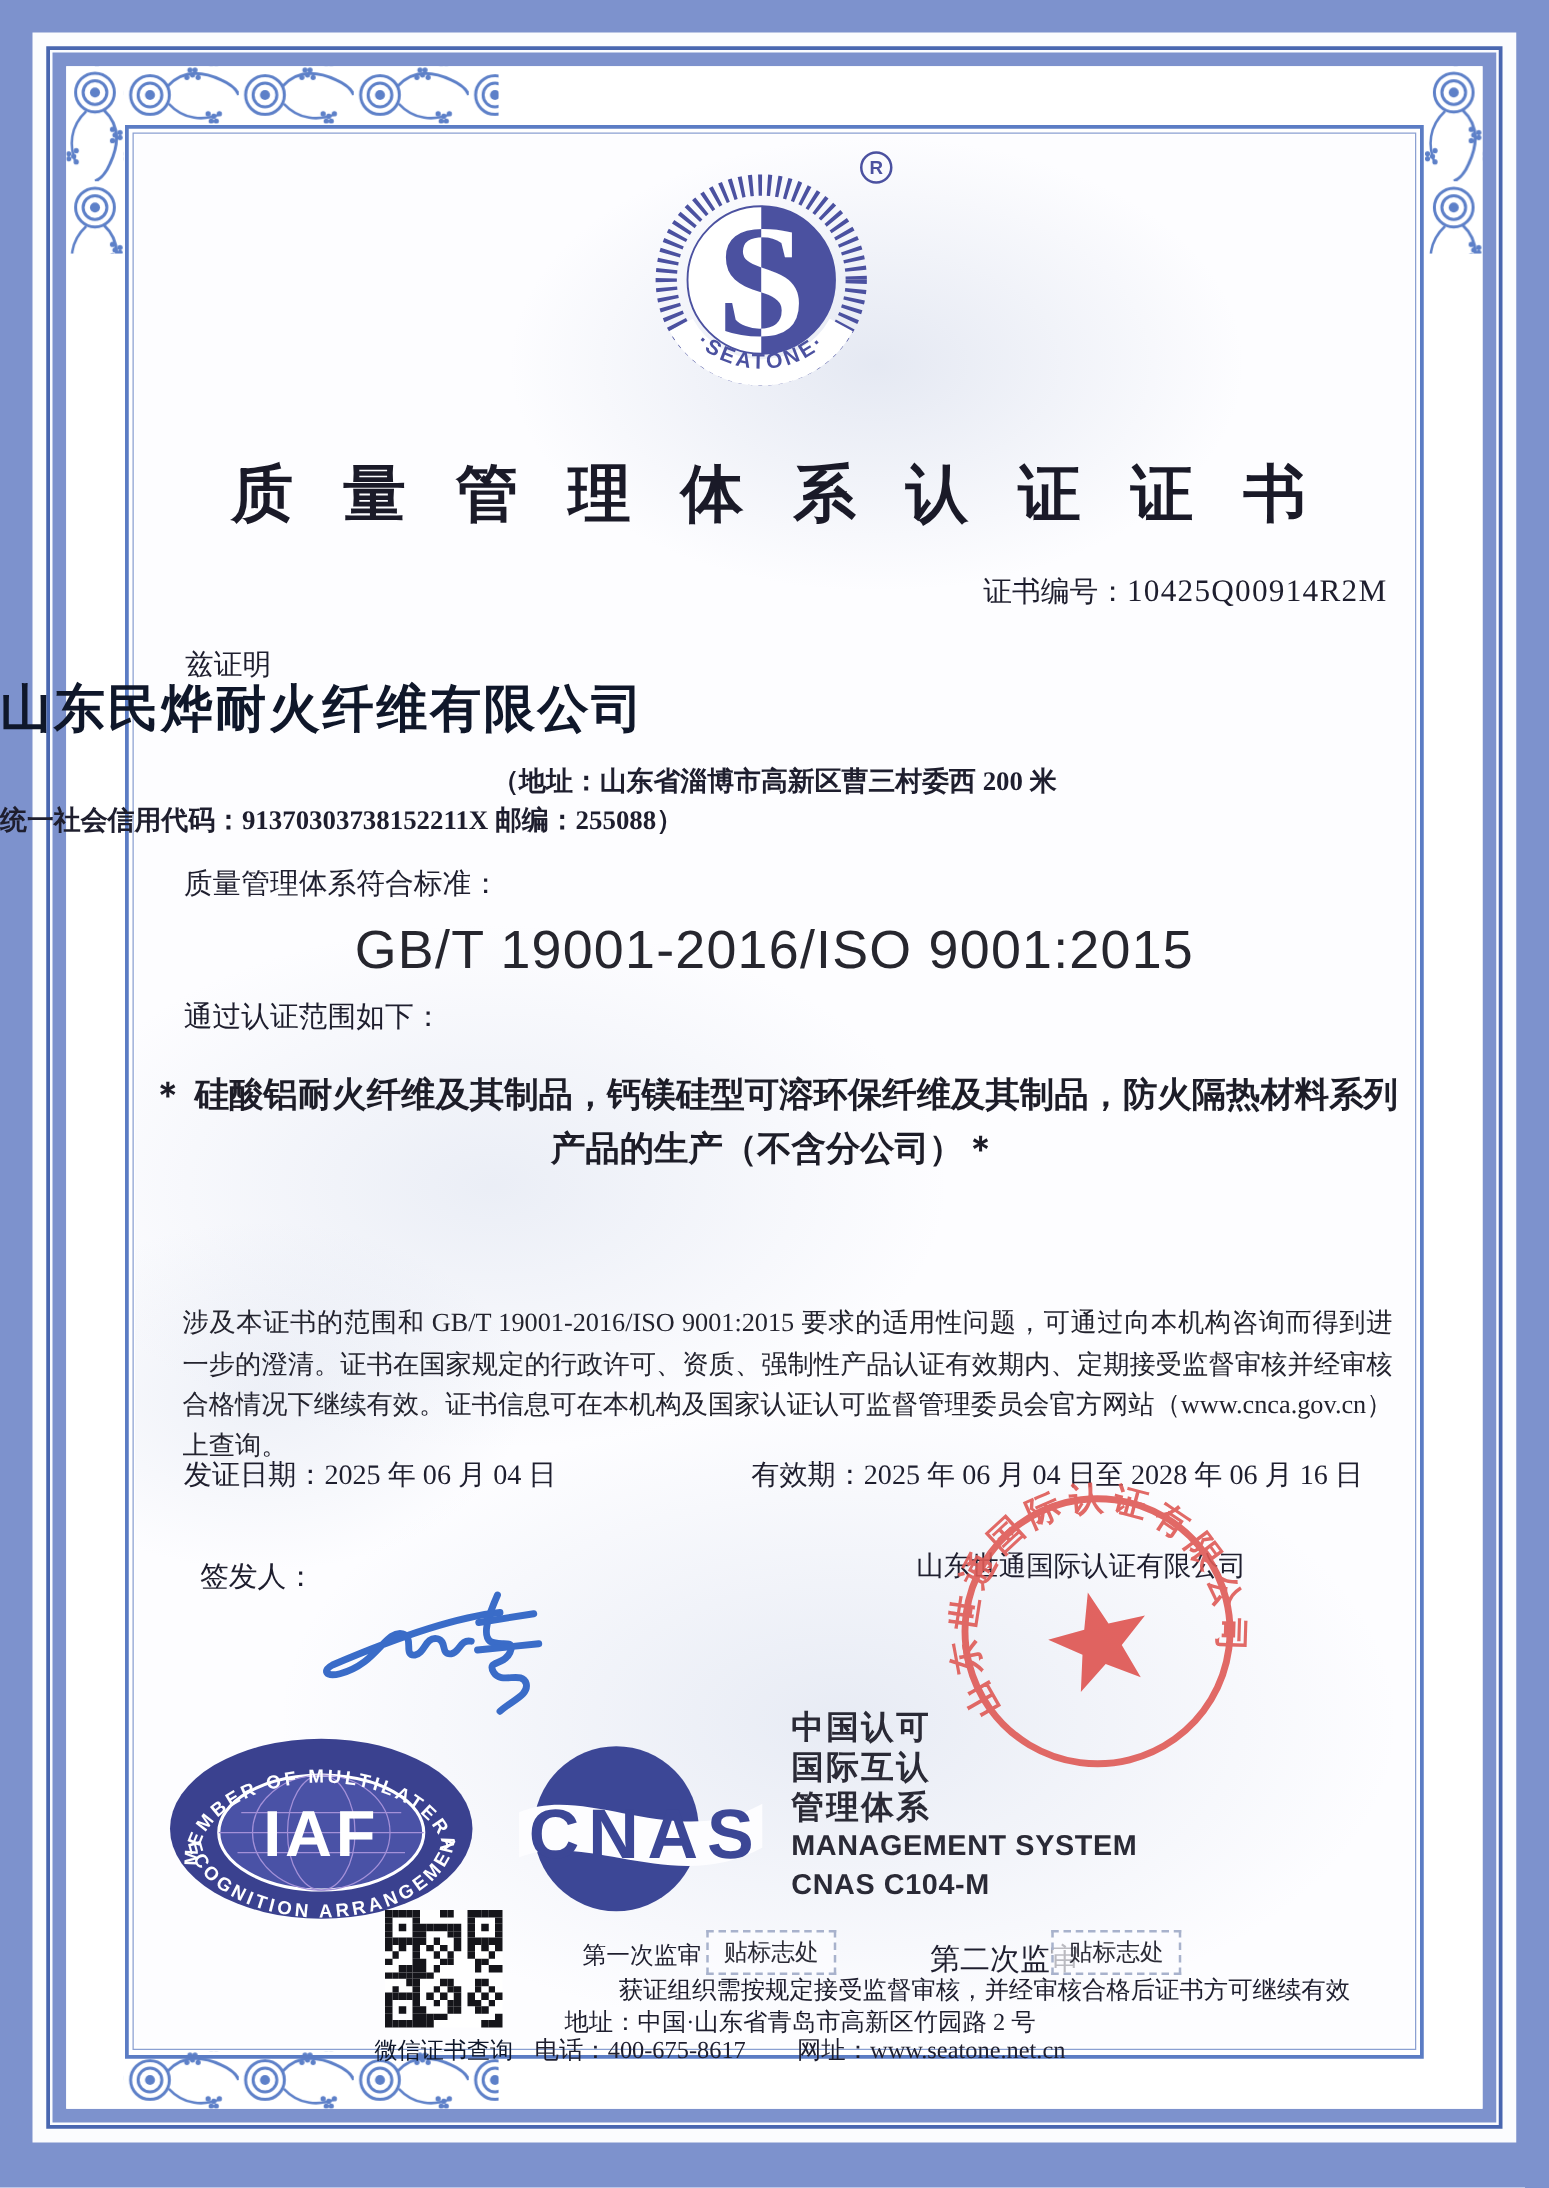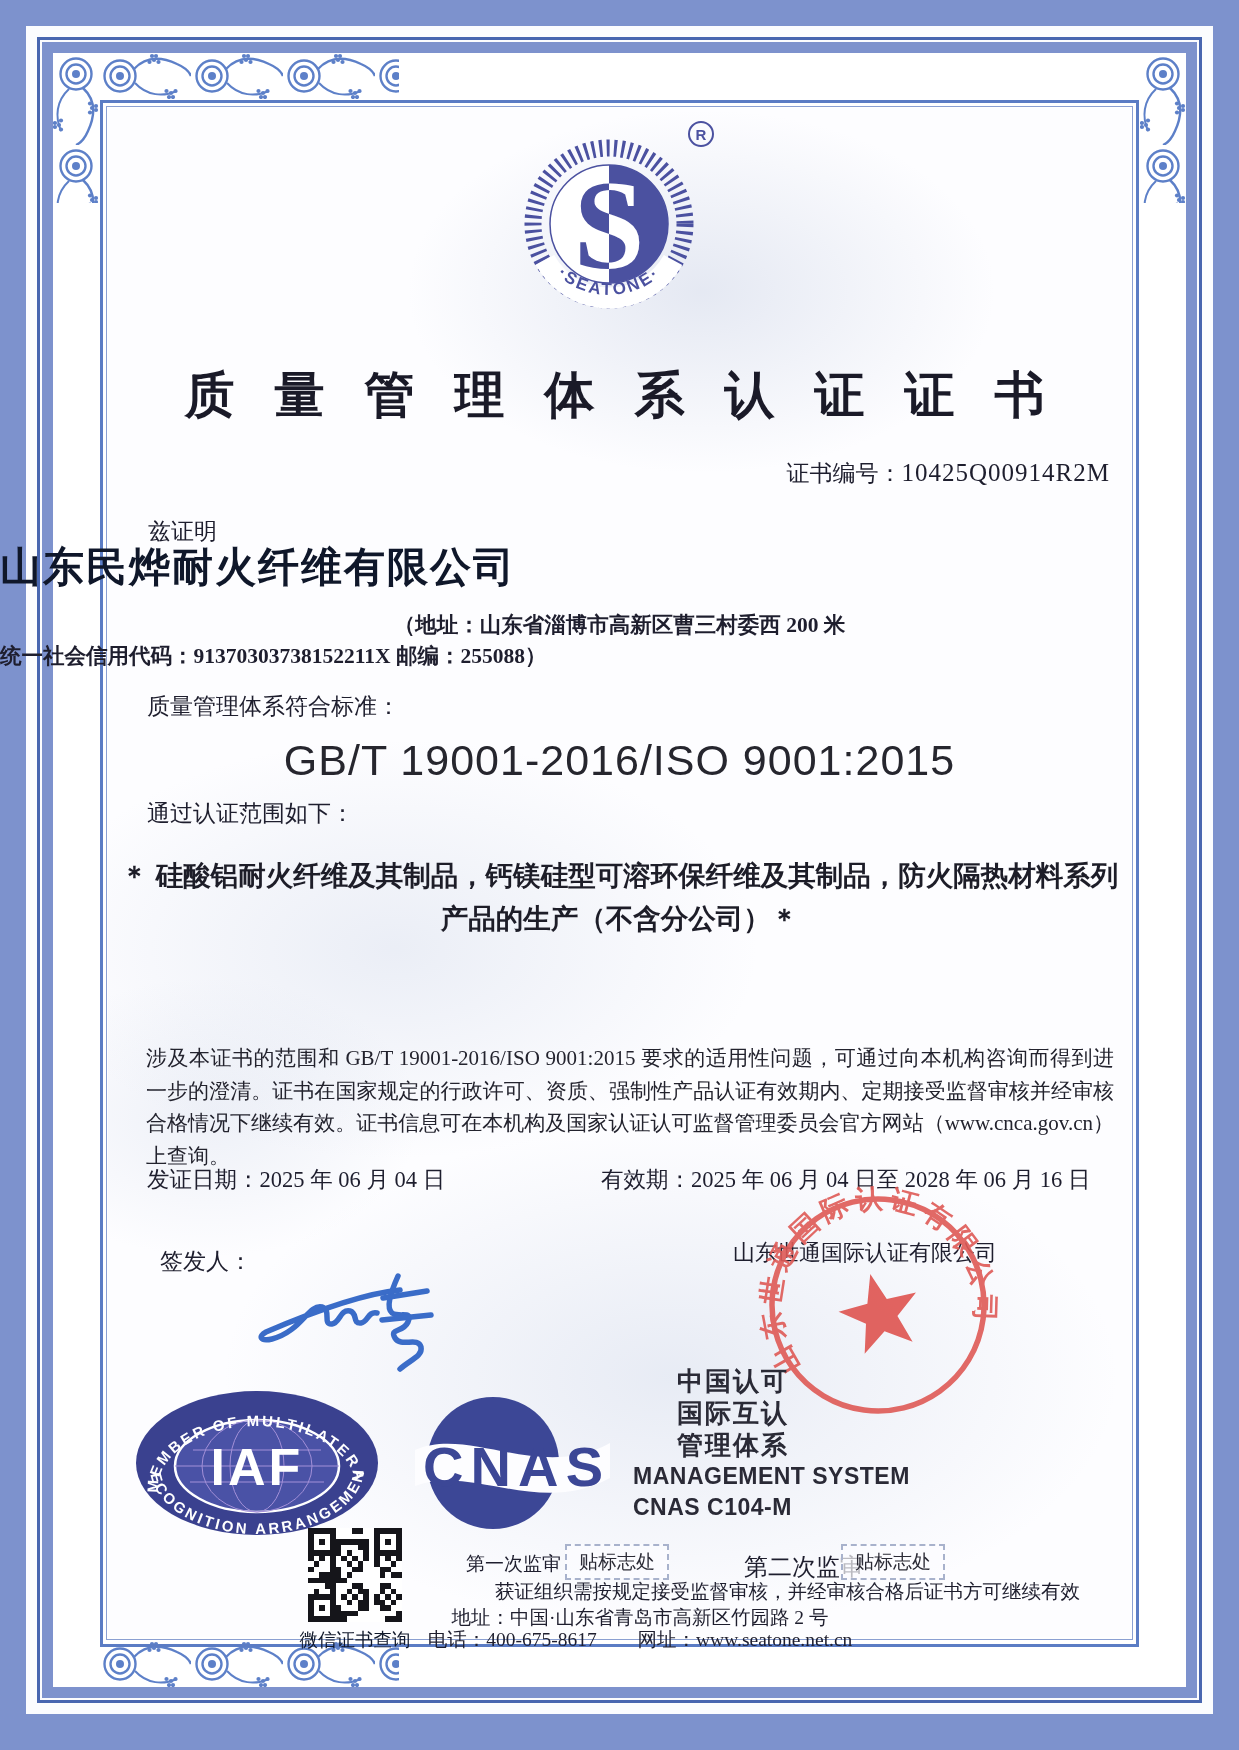--- a/index.html
+++ b/index.html
@@ -53,21 +53,21 @@
   .legal{left:146px;width:968px;top:1042px;font-size:21px;line-height:32.5px;text-align:justify;color:#23232e;}
   .issue{left:147px;top:1164px;font-size:22.5px;white-space:nowrap;}
   .valid{left:601px;top:1164px;font-size:22.5px;white-space:nowrap;}
   .issuer{left:733px;top:1238px;font-size:22px;white-space:nowrap;}
   .signer{left:148px;top:1246px;font-size:23px;margin-left:12px;}
   .sig{left:250px;top:1268px;}
   .stamp{left:756px;top:1183px;transform:rotate(-14deg);}
   .iaf{left:132px;top:1388px;}
   .cnas{left:415px;top:1390px;}
   .accblock{left:633px;top:1365px;font-family:"Liberation Sans","DejaVu Sans",sans-serif;color:#2a2a36;}
-  .accblock .cnline{font-size:26px;font-weight:bold;line-height:32px;letter-spacing:2px;margin-left:44px;}
+  .accblock .cnline{font-size:26px;font-weight:bold;line-height:32px;letter-spacing:2px;}
   .accblock .enline{font-size:23px;font-weight:bold;line-height:31px;letter-spacing:0.5px;}
   .qr{left:308px;top:1528px;width:94px;height:94px;display:grid;
     grid-template-columns:repeat(17,1fr);grid-template-rows:repeat(17,1fr);background:#fff;}
   .qr i{display:block;}
   .qr i.on{background:#15151a;}
   .qrcap{left:288px;top:1627px;width:134px;text-align:center;font-size:18.5px;
     font-family:"Liberation Sans","DejaVu Sans",sans-serif;color:#0f172a;}
   .audlbl1{left:466px;top:1551px;font-size:19px;}
   .audlbl2{left:744px;top:1551px;font-size:24px;}
   .stickbox{top:1544px;font-size:19px;padding:3px 12px;border:2px dashed #a8b2cc;background:rgba(252,252,255,.7);color:#2a2a35;}

